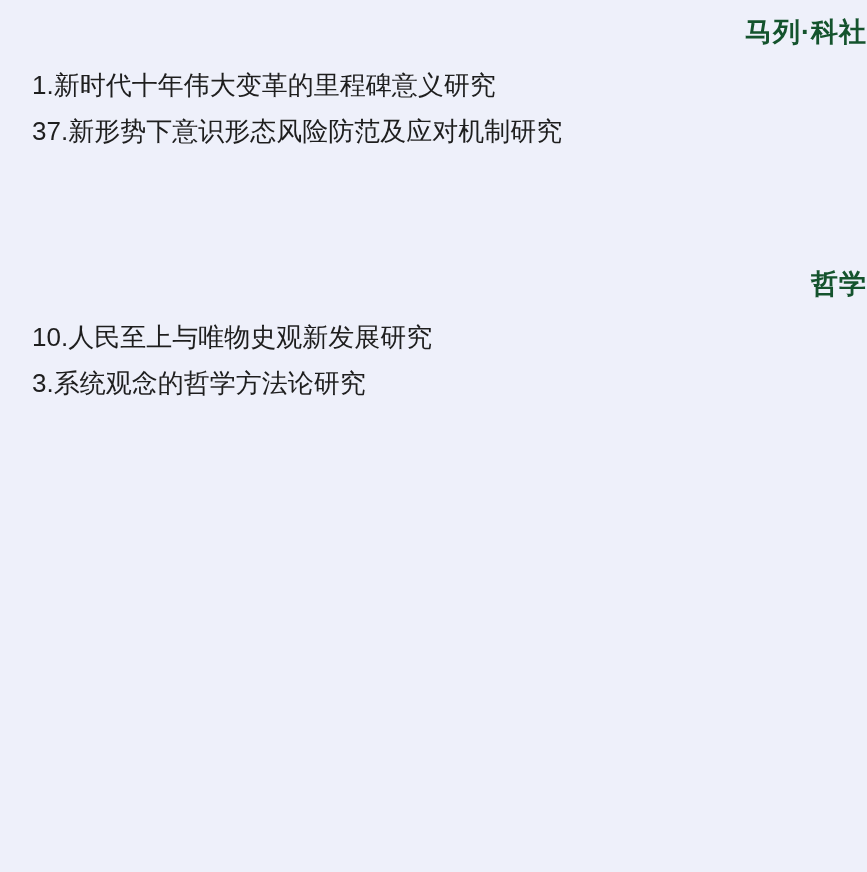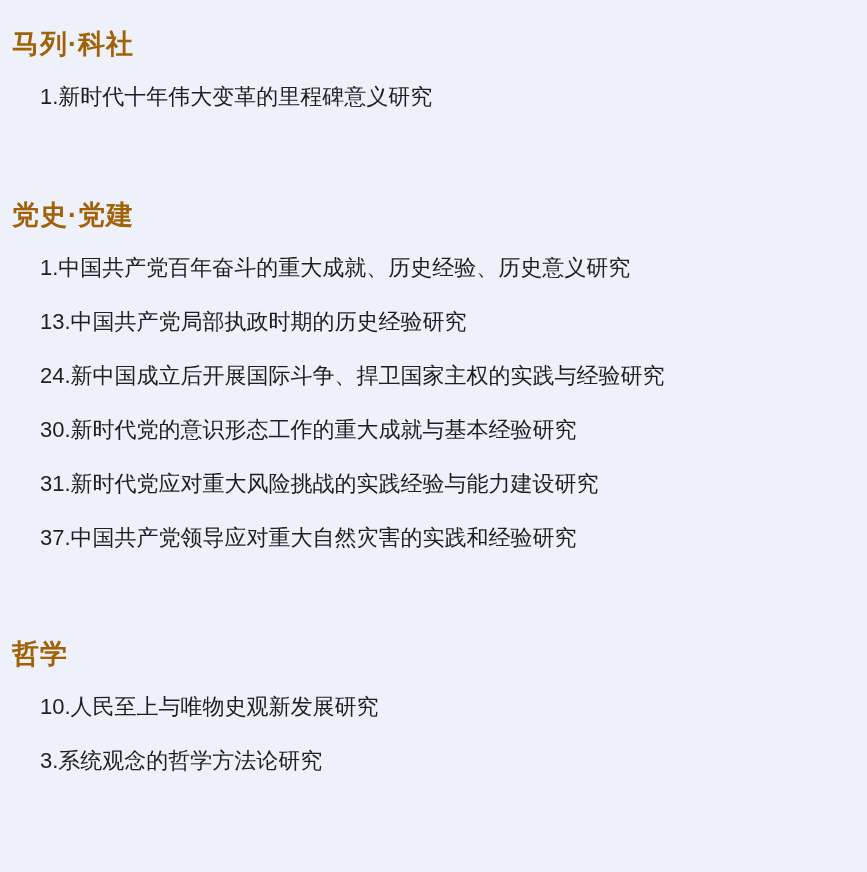--- a/index.html
+++ b/index.html
@@ -17,68 +17,58 @@
     width: 867px;
     height: 872px;
     box-sizing: border-box;
     padding-top: 16px;
     background: #eef0fa;
   }
   .section {
     margin: 0;
   }
   .sec-title {
-    margin: 12px;
-    text-align: left;
+    margin: 0;
+    text-align: right;
     font-size: 27px;
     line-height: 32px;
     font-weight: bold;
-    color: #a16207;
+    color: #14532d;
     letter-spacing: 1px;
   }
   .topics {
     margin-top: 16px;
     padding-left: 28px;
     padding-right: 10px;
   }
   .topic {
-    margin: 12px;
-    font-size: 22px;
+    margin: 4px;
+    font-size: 26px;
     line-height: 42px;
     color: #1e1e1e;
     white-space: nowrap;
   }
   .gap-after-sec1 { height: 57px; }
   .gap-after-sec2 { height: 55px; }
 </style>
 </head>
 <body>
 
 <div class="page">
 
   <section class="section">
     <h2 class="sec-title">马列·科社</h2>
     <div class="topics">
       <p class="topic">1.新时代十年伟大变革的里程碑意义研究</p>
+      <p class="topic">37.新形势下意识形态风险防范及应对机制研究</p>
     </div>
   </section>
 
   <div class="gap-after-sec1"></div>
 
-  <section class="section">
-    <h2 class="sec-title">党史·党建</h2>
-    <div class="topics">
-      <p class="topic">1.中国共产党百年奋斗的重大成就、历史经验、历史意义研究</p>
-      <p class="topic">13.中国共产党局部执政时期的历史经验研究</p>
-      <p class="topic">24.新中国成立后开展国际斗争、捍卫国家主权的实践与经验研究</p>
-      <p class="topic">30.新时代党的意识形态工作的重大成就与基本经验研究</p>
-      <p class="topic">31.新时代党应对重大风险挑战的实践经验与能力建设研究</p>
-      <p class="topic">37.中国共产党领导应对重大自然灾害的实践和经验研究</p>
-    </div>
-  </section>
 
   <div class="gap-after-sec2"></div>
 
   <section class="section">
     <h2 class="sec-title">哲学</h2>
     <div class="topics">
       <p class="topic">10.人民至上与唯物史观新发展研究</p>
       <p class="topic">3.系统观念的哲学方法论研究</p>
     </div>
   </section>

